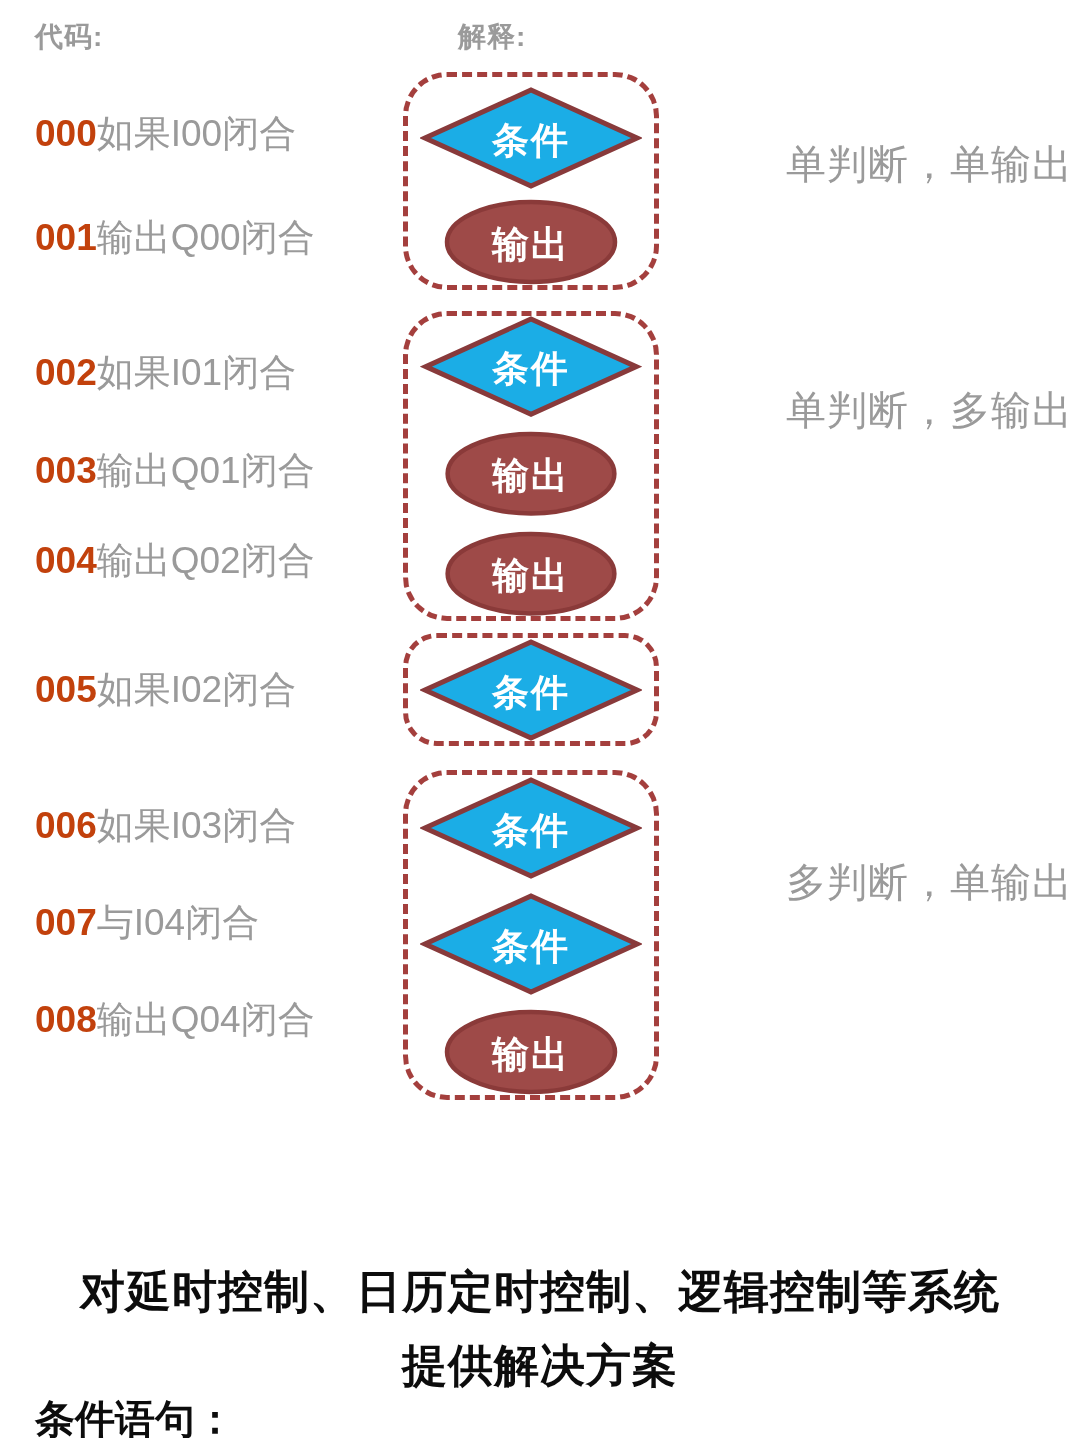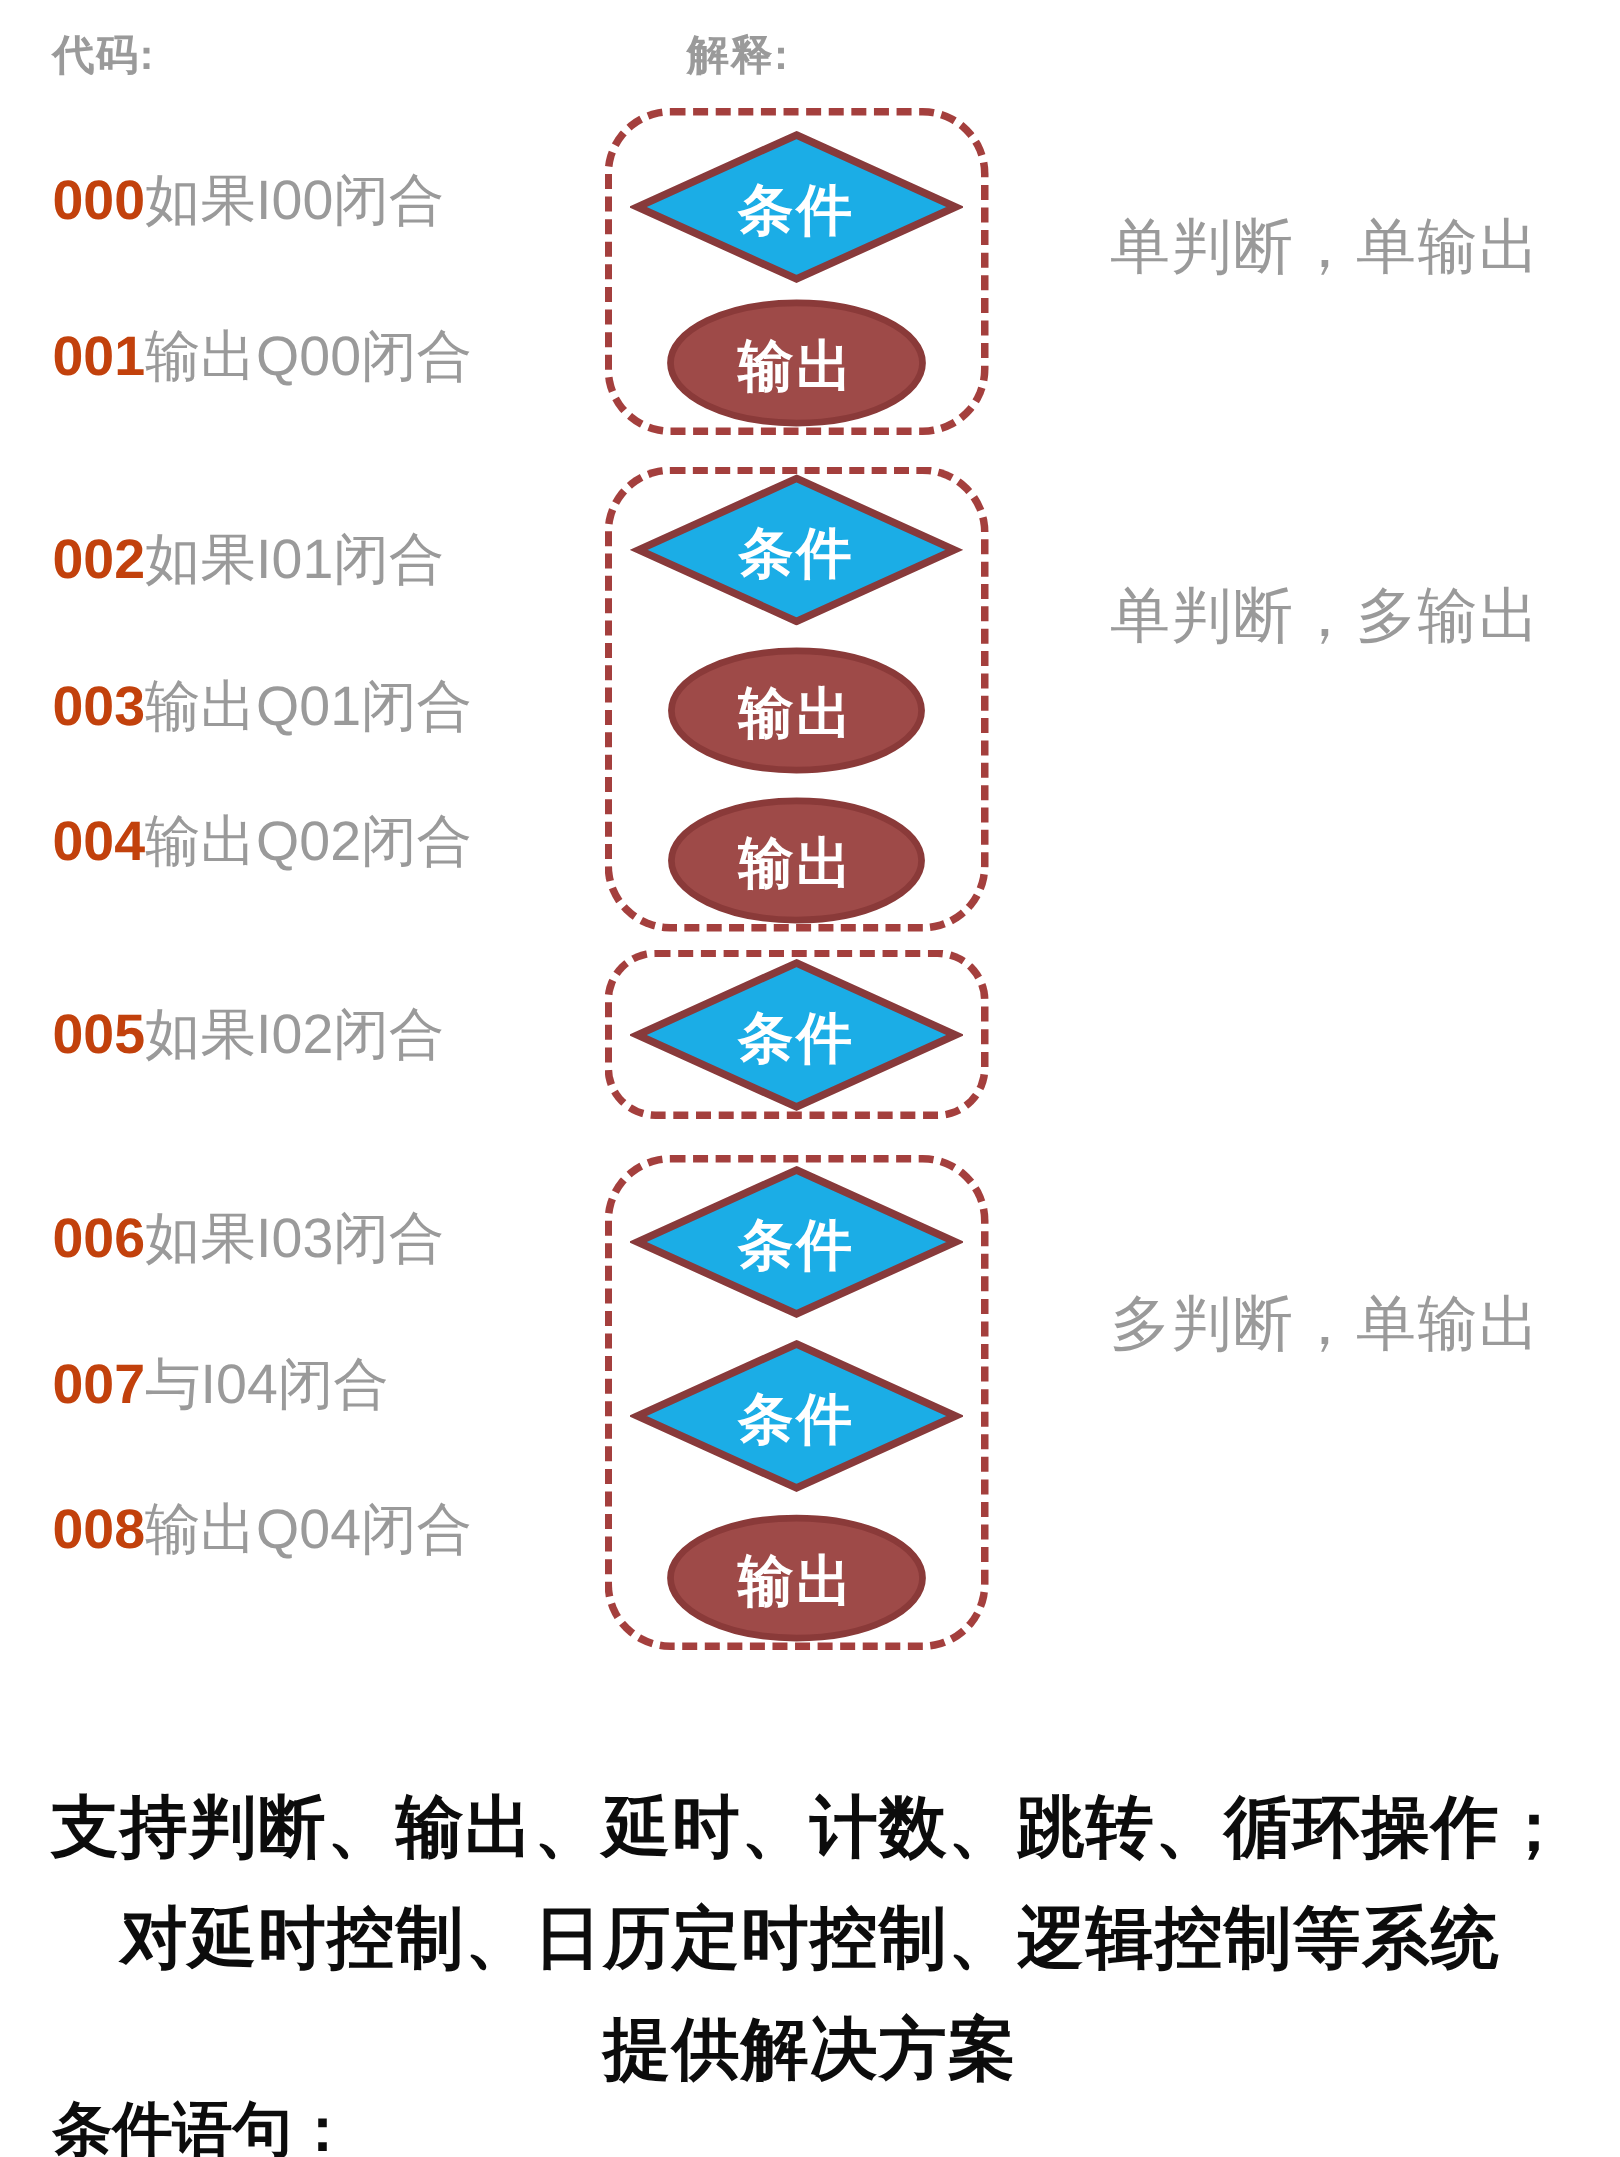--- a/index.html
+++ b/index.html
@@ -73,21 +73,21 @@
     fill: #ffffff;
     font-size: 37px;
     font-weight: bold;
     font-family: "Liberation Sans", "DejaVu Sans", sans-serif;
     letter-spacing: 2px;
   }
 
   
   .annotation {
     position: absolute;
-    left: 740px;
+    left: 786px;
     font-size: 40px;
     color: #9a9a9a;
     letter-spacing: 1px;
     white-space: nowrap;
     font-family: Liberation Serif, serif;
   }
   .anno-1 { top: 137px; }
   .anno-2 { top: 383px; }
   .anno-3 { top: 668px; }
   .anno-4 { top: 855px; }
@@ -180,18 +180,17 @@
     <svg class="shape-ellipse" width="176" height="86" viewBox="0 0 176 86">
       <ellipse cx="88" cy="43" rx="84" ry="40"></ellipse>
       <text class="shape-label" x="88" y="45" text-anchor="middle" dominant-baseline="central">输出</text>
     </svg>
   </div>
 
   <div class="annotation anno-1">单判断，单输出</div>
   <div class="annotation anno-2">单判断，多输出</div>
   <div class="annotation anno-4">多判断，单输出</div>
 
-  <div class="footer-line footer-1">支持判断、输出、延时、计数、跳转、循环操作；</div>
   <div class="footer-line footer-2">对延时控制、日历定时控制、逻辑控制等系统</div>
   <div class="footer-line footer-3">提供解决方案</div>
   <div class="condition-heading">条件语句：</div>
 
 </div>
 
 </body></html>

